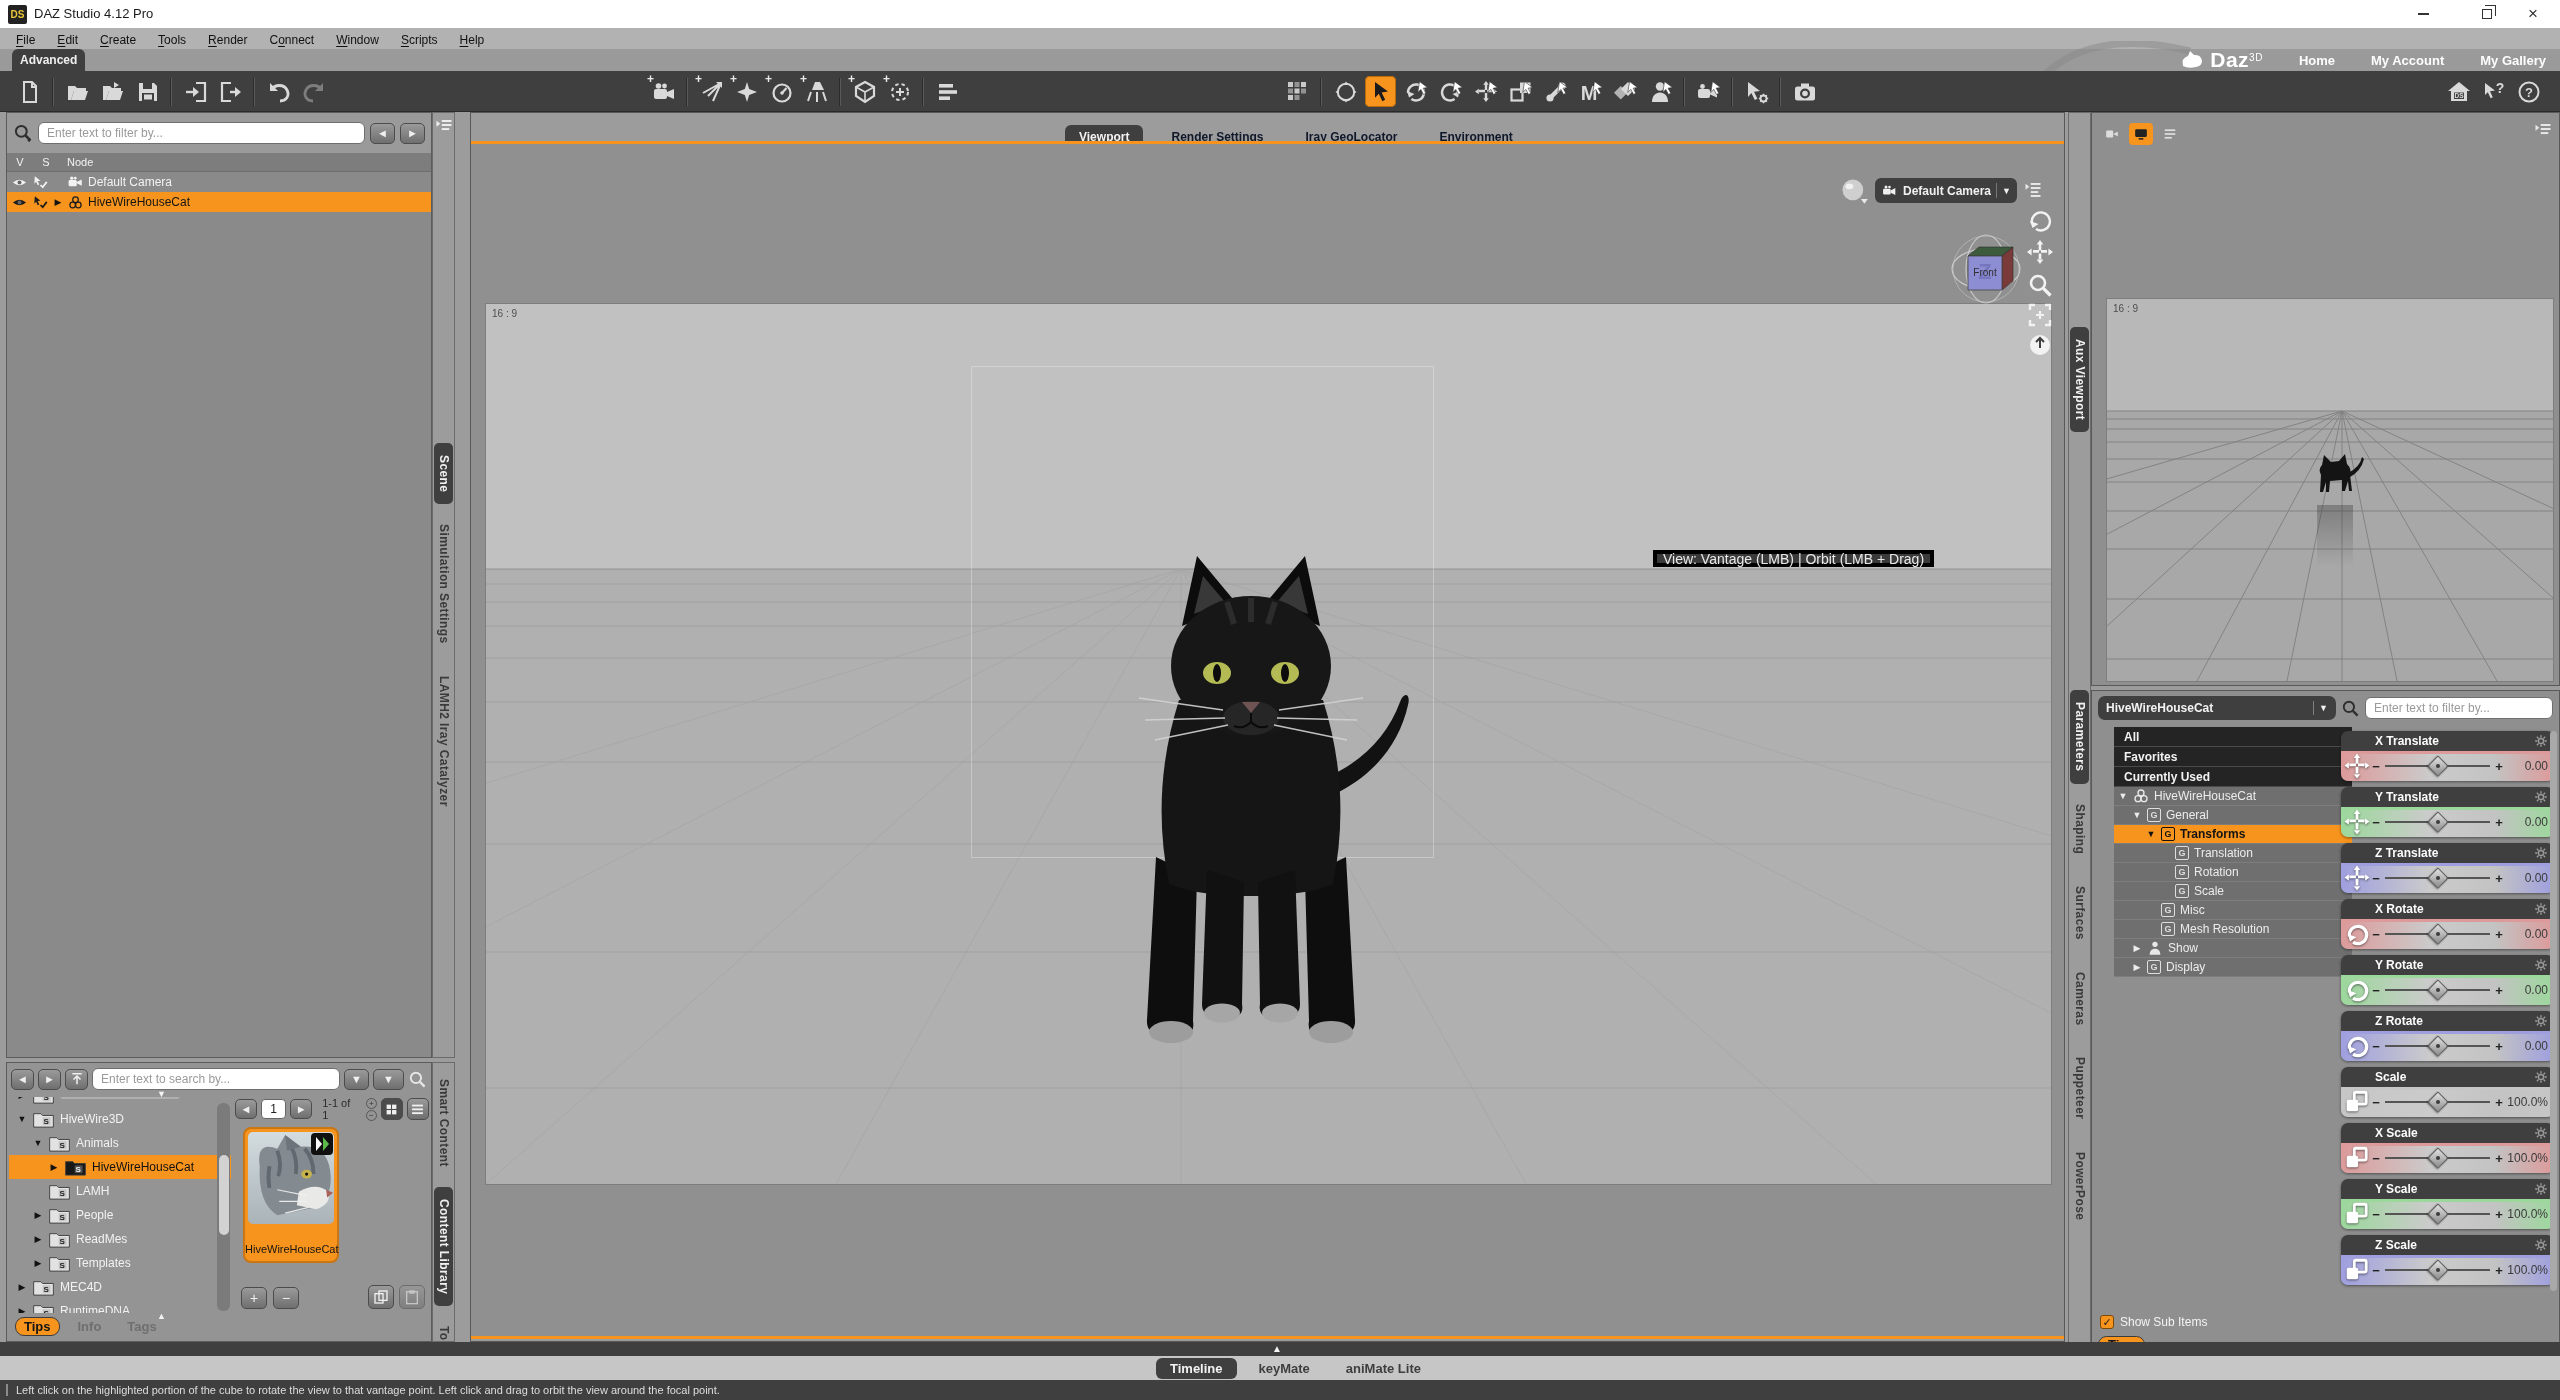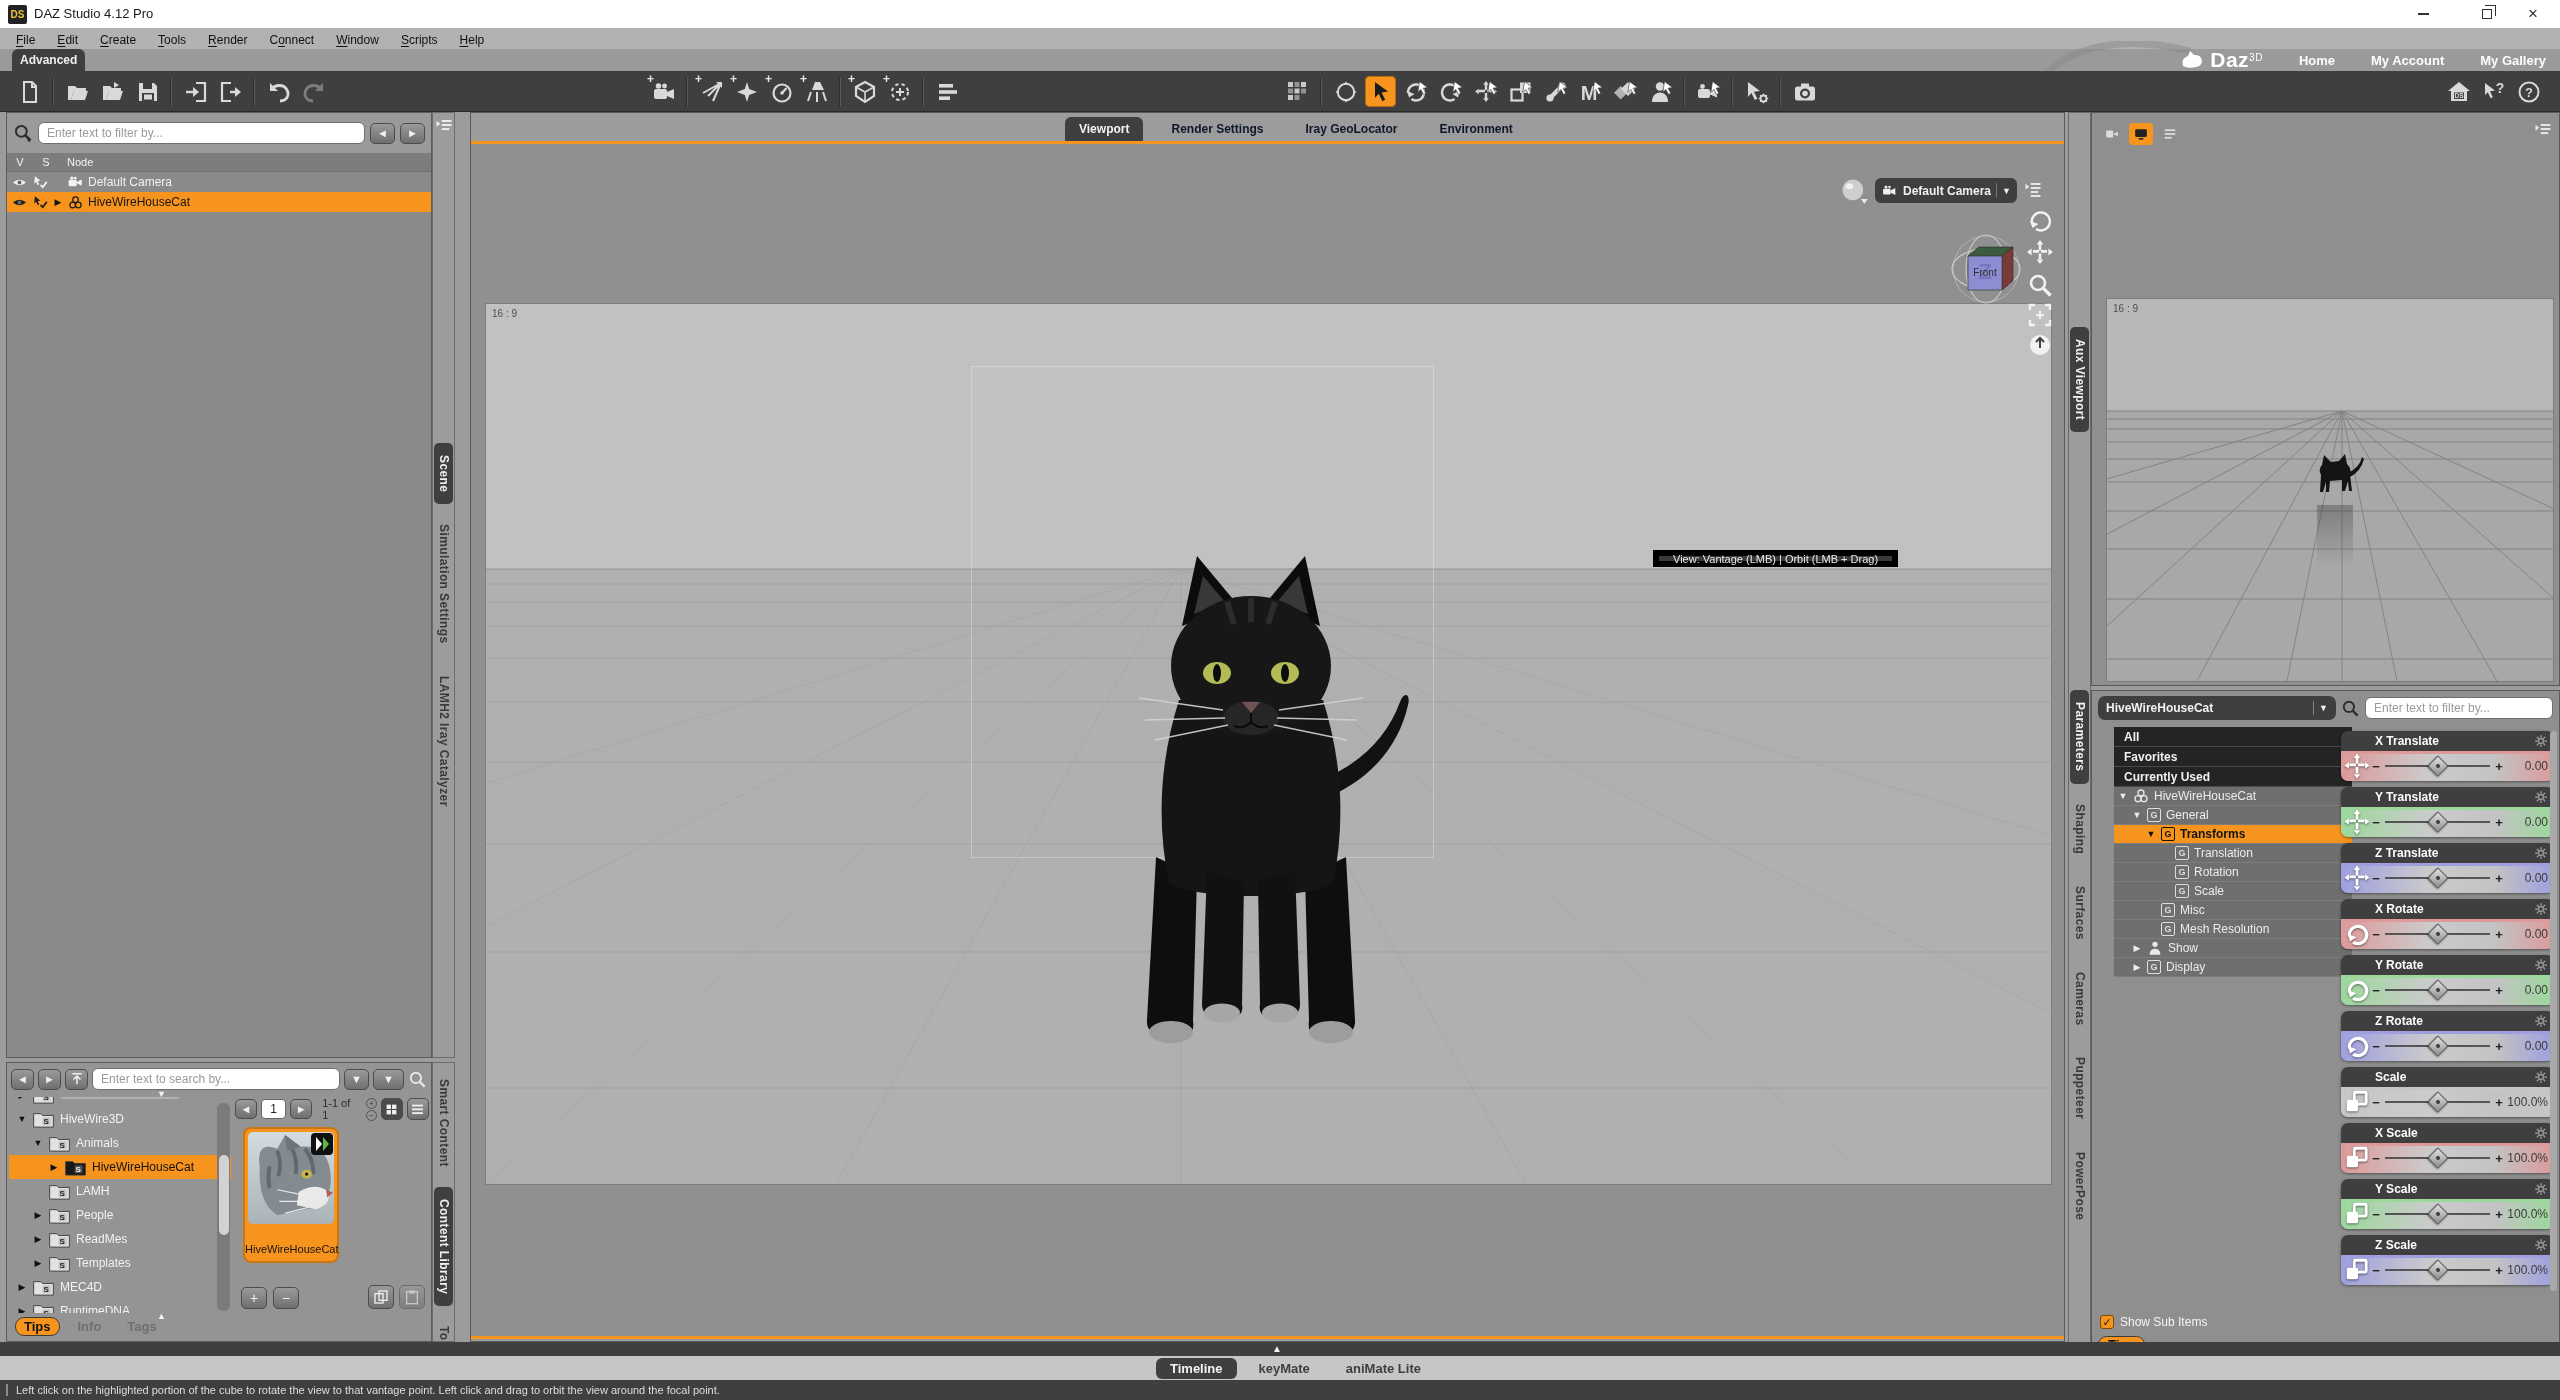--- a/index.html
+++ b/index.html
@@ -90,29 +90,29 @@
   #thumb-label{position:absolute;left:0;bottom:6px;width:100%;text-align:center;font-size:11px;color:#141414;}
   #page-box{width:26px;height:20px;background:#fff;border:1px solid #666;border-radius:4px;font-size:12px;color:#222;
             display:flex;align-items:center;justify-content:center;}
   #pager-range{font-size:11px;color:#2c2c2c;margin-left:6px;}
   #content-footer{position:absolute;left:0;bottom:2px;width:100%;height:26px;display:flex;align-items:center;gap:10px;padding:0 8px;}
   .foot-tab{font-size:13px;font-weight:bold;color:#6f6f6f;padding:1px 8px;}
   .foot-tab.active{background:#f7941d;color:#141414;border:1px solid #3c3c3c;border-radius:9px;}
 
   
   #center-pane{left:470px;top:112px;width:1595px;height:1230px;background:#9c9c9c;border:1px solid #595959;}
-  #vp-tabs{position:absolute;left:594px;top:0;height:28px;display:flex;align-items:flex-end;gap:14px;}
+  #vp-tabs{position:absolute;left:594px;top:8px;height:28px;display:flex;align-items:flex-end;gap:14px;}
   .vp-tab{font-size:12px;font-weight:bold;color:#0f172a;padding:5px 14px;}
   .vp-tab.active{background:#3f3f3f;color:#f2f2f2;border-radius:6px 6px 0 0;}
   #vp-body{position:absolute;left:0;top:28px;width:100%;height:1198px;background:#909090;border-top:3px solid #f7941d;border-bottom:3px solid #f7941d;}
   #render-area{position:absolute;left:15px;top:160px;width:1565px;height:880px;background:#c0c0c0;outline:1px solid #7e7e7e;overflow:hidden;}
   #vp-aspect{position:absolute;left:6px;top:4px;font-size:10px;color:#4e4e4e;}
   #sel-box{position:absolute;left:500px;top:222px;width:463px;height:492px;border:1px solid rgba(235,235,235,.4);}
-  #vp-tooltip{position:absolute;left:1182px;top:406px;height:17px;padding:0 14px;background:#3a3a3a;border:6px solid #000000;
-              color:#e9e9e9;font-size:11px;display:flex;align-items:center;white-space:nowrap;}
+  #vp-tooltip{position:absolute;left:1182px;top:406px;height:17px;padding:0 6px;background:#3a3a3a;border:4px solid #000000;
+              color:#e9e9e9;font-size:14px;display:flex;align-items:center;white-space:nowrap;}
   #cam-style{left:1368px;top:32px;width:30px;height:30px;color:#d8d8d8;}
   #cam-pill{left:1404px;top:34px;width:142px;height:25px;background:#3f3f3f;border-radius:6px;display:flex;align-items:center;
             color:#f0f0f0;font-size:12px;font-weight:bold;padding:0 6px;gap:5px;}
   #cam-pill .div{width:1px;height:15px;background:#777;margin-left:auto;}
   #vp-menu{left:1552px;top:36px;}
   .vp-ctl{left:1556px;width:26px;height:26px;color:#f2f2f2;}
   #view-cube{left:1478px;top:88px;width:74px;height:74px;}
 
   
   #aux-pane{left:2091px;top:112px;width:469px;height:574px;background:#8f8f8f;border:1px solid #595959;}

